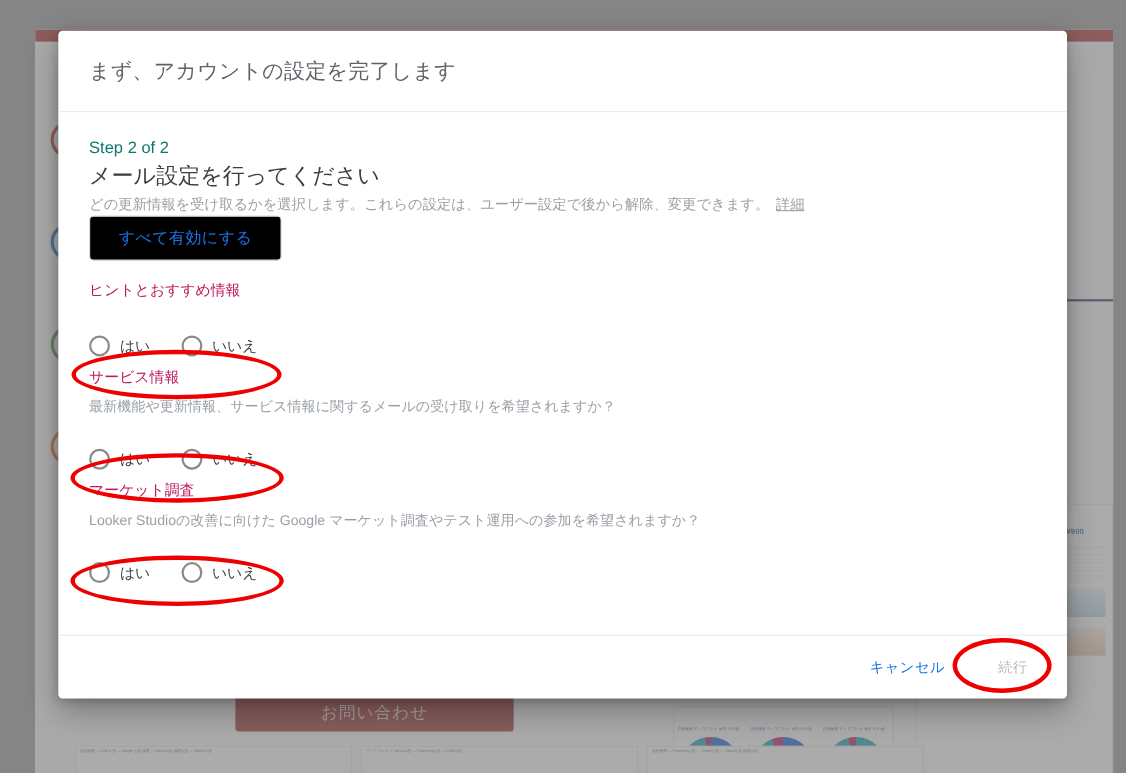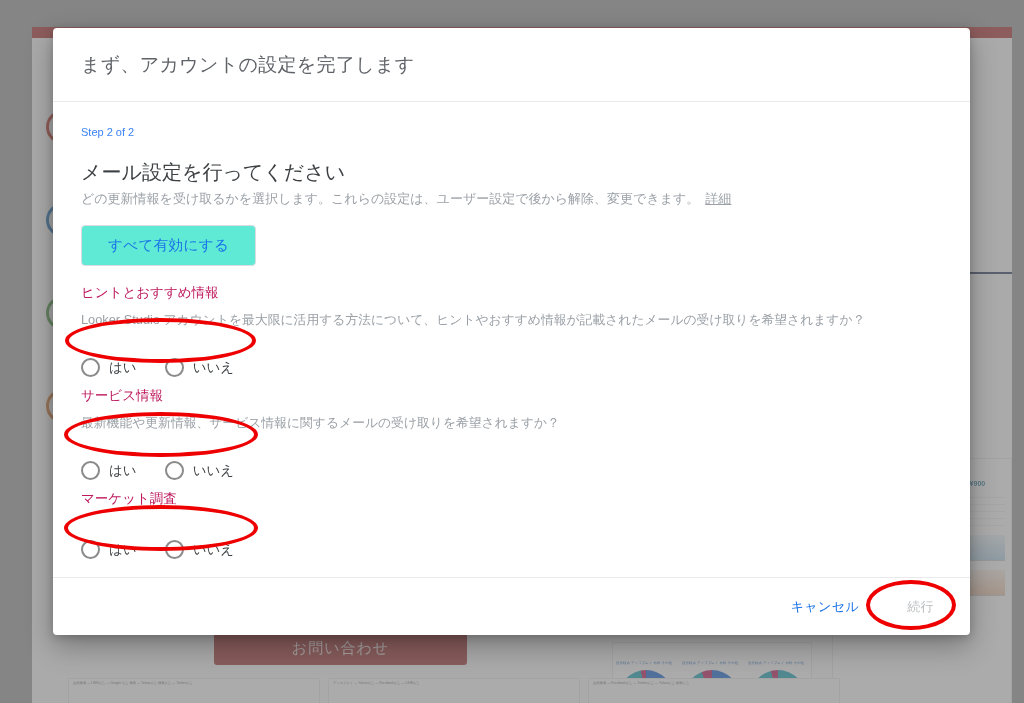--- a/index.html
+++ b/index.html
@@ -207,52 +207,51 @@
     letter-spacing: 0.3px;
   }
 
   #dialog-body {
     flex: 1 1 auto;
     padding: 24px 28px 0 28px;
     overflow: hidden;
   }
 
   .step-label {
-    font-size: 11px;
-    color: #3b82f6;
-    margin-bottom: 21px;
+    font-size: 15px;
+    color: #0f766e;
+    margin-bottom: 3px;
   }
   .section-heading {
     font-size: 20px;
     color: #3c4043;
     font-weight: 400;
     margin: 0 0 4px 0;
   }
   .section-desc {
     font-size: 13px;
     color: #9aa0a6;
     margin: 0 0 0 0;
     line-height: 1.45;
   }
   .section-desc a {
     color: #9aa0a6;
     text-decoration: underline;
     margin-left: 6px;
   }
 
   #enable-all-btn {
-    margin-top: 16px;
     display: inline-flex;
     align-items: center;
     justify-content: center;
     height: 41px;
     padding: 0 26px;
     border: 1px solid #dadce0;
     border-radius: 4px;
-    background: #5eead4;
+    background: #000000;
     color: #1a73e8;
     font-size: 14.5px;
     cursor: pointer;
     letter-spacing: 0.4px;
   }
 
   .opt-group { margin-top: 18px; }
   .opt-group:first-of-type { margin-top: 20px; }
   .opt-title {
     font-size: 13.5px;
@@ -460,21 +459,20 @@
 
       <p class="section-desc">
         <span>どの更新情報を受け取るかを選択します。これらの設定は、ユーザー設定で後から解除、変更できます。</span><a href="#">詳細</a>
       </p>
 
       <div id="enable-all-btn">すべて有効にする</div>
 
       
       <div class="opt-group">
         <div class="opt-title">ヒントとおすすめ情報</div>
-        <div class="opt-desc">Looker Studio アカウントを最大限に活用する方法について、ヒントやおすすめ情報が記載されたメールの受け取りを希望されますか？</div>
         <div class="radio-row">
           <label class="radio-item">
             <span class="radio-circle"></span>
             <span class="radio-label">はい</span>
           </label>
           <label class="radio-item">
             <span class="radio-circle"></span>
             <span class="radio-label">いいえ</span>
           </label>
         </div>
@@ -492,20 +490,21 @@
           <label class="radio-item">
             <span class="radio-circle"></span>
             <span class="radio-label">いいえ</span>
           </label>
         </div>
       </div>
 
       
       <div class="opt-group">
         <div class="opt-title">マーケット調査</div>
+        <div class="opt-desc">Looker Studioの改善に向けた Google マーケット調査やテスト運用への参加を希望されますか？</div>
         <div class="radio-row">
           <label class="radio-item">
             <span class="radio-circle"></span>
             <span class="radio-label">はい</span>
           </label>
           <label class="radio-item">
             <span class="radio-circle"></span>
             <span class="radio-label">いいえ</span>
           </label>
         </div>

